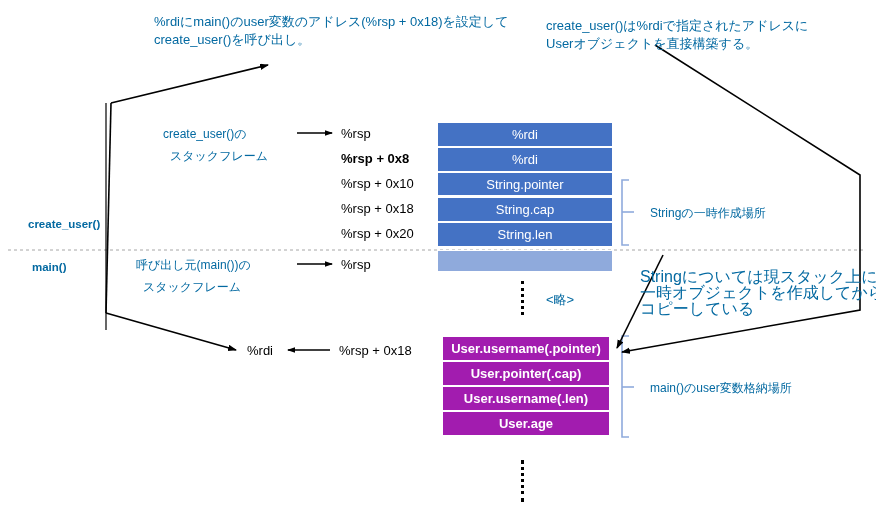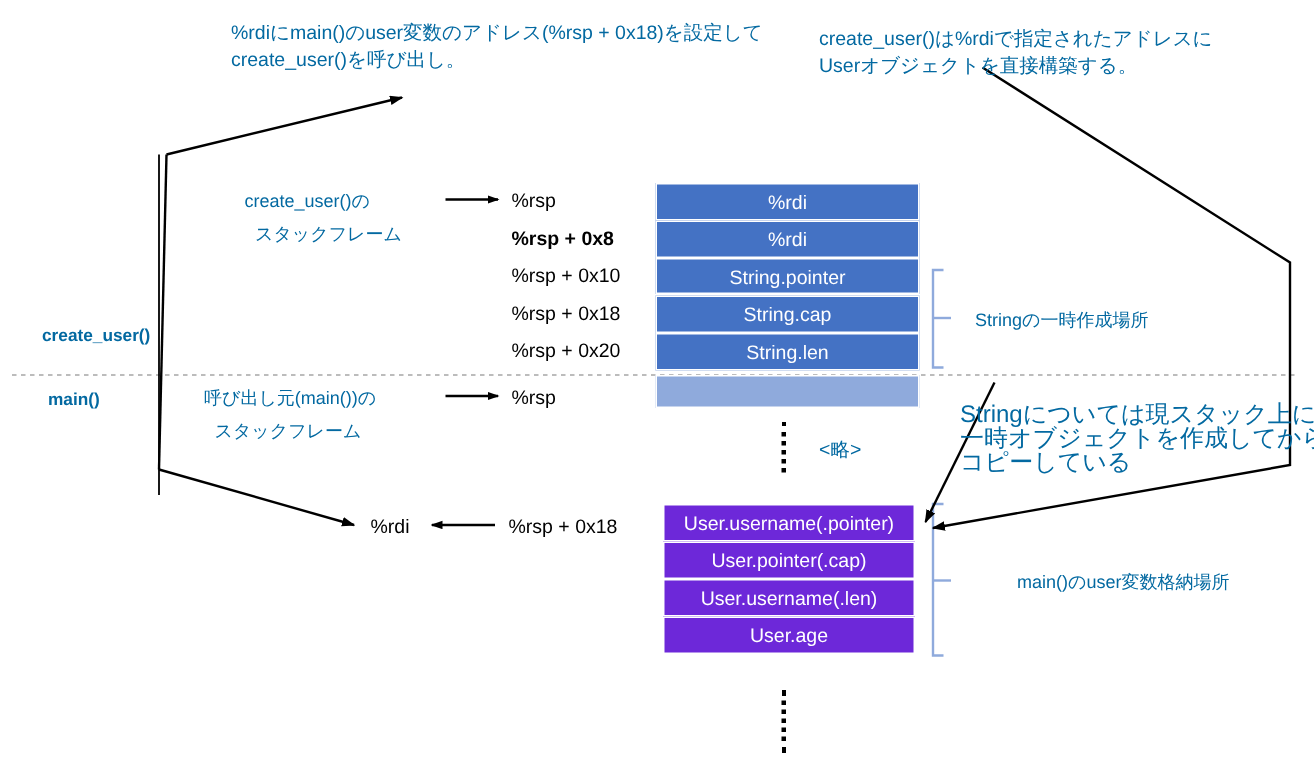--- a/index.html
+++ b/index.html
@@ -53,21 +53,22 @@
     font-size: 13px;
     display: flex;
     align-items: center;
     justify-content: center;
     white-space: nowrap;
   }
   .cell-dark {
     background: #4472c4;
   }
   .cell-mid {
-    background: #6d28d9;
+    background: #a21caf;
+    font-weight: bold;
   }
   .cell-light {
     background: #8faadc;
   }
   .addr {
     position: absolute;
     font-size: 13px;
     white-space: pre;
   }
   .dotted-v {
@@ -156,19 +157,19 @@
   <div class="txt" style="left:546px; top:291px;">&lt;略&gt;</div>
 
   <div class="cell cell-mid" style="left:442px; top:336px; width:168px; height:25px;">User.username(.pointer)</div>
   <div class="cell cell-mid" style="left:442px; top:361px; width:168px; height:25px;">User.pointer(.cap)</div>
   <div class="cell cell-mid" style="left:442px; top:386px; width:168px; height:25px;">User.username(.len)</div>
   <div class="cell cell-mid" style="left:442px; top:411px; width:168px; height:25px;">User.age</div>
 
   <div class="dotted-v" style="left:521px; top:460px; height:42px;"></div>
 
   <div class="txt txt-lg" style="left:650px; top:203px;">Stringの一時作成場所</div>
-  <div class="txt txt-lg" style="left:650px; top:378px;margin-left:28px;">main()のuser変数格納場所</div>
+  <div class="txt txt-lg" style="left:650px; top:378px;">main()のuser変数格納場所</div>
 
   <div class="txt txt-sm" style="left:640px; top:269px;">Stringについては現スタック上に</div>
   <div class="txt txt-sm" style="left:640px; top:285px;">一時オブジェクトを作成してから</div>
   <div class="txt txt-sm" style="left:640px; top:301px;">コピーしている</div>
 
 </div>
 
 </body></html>

